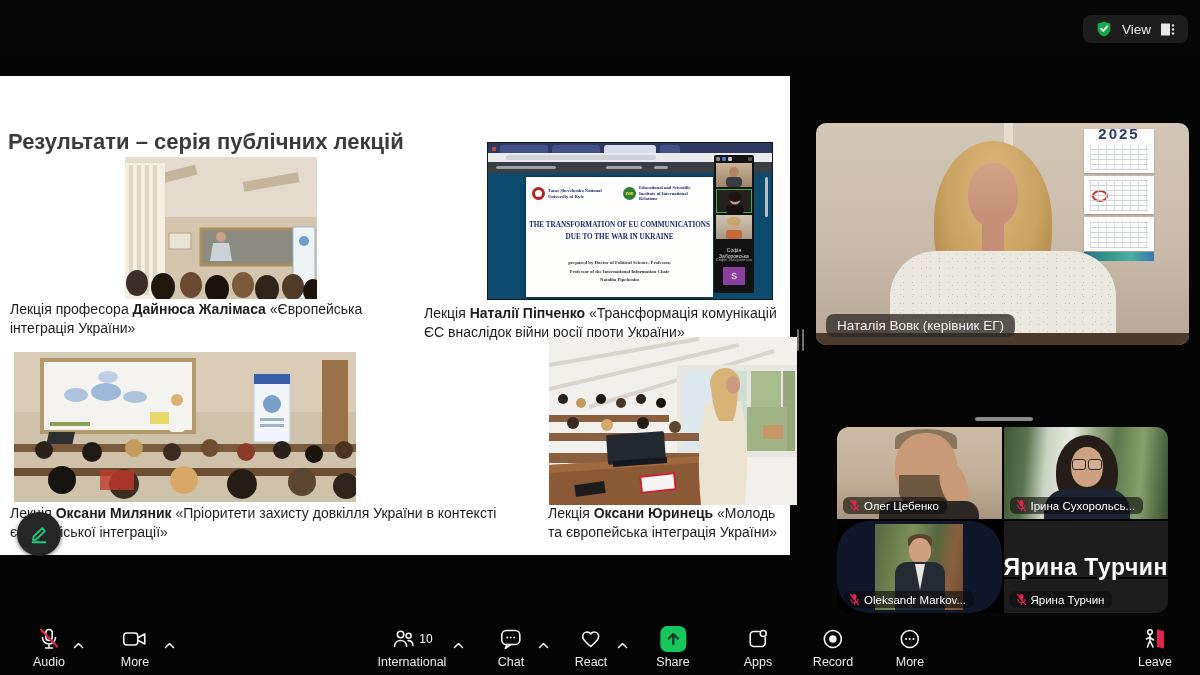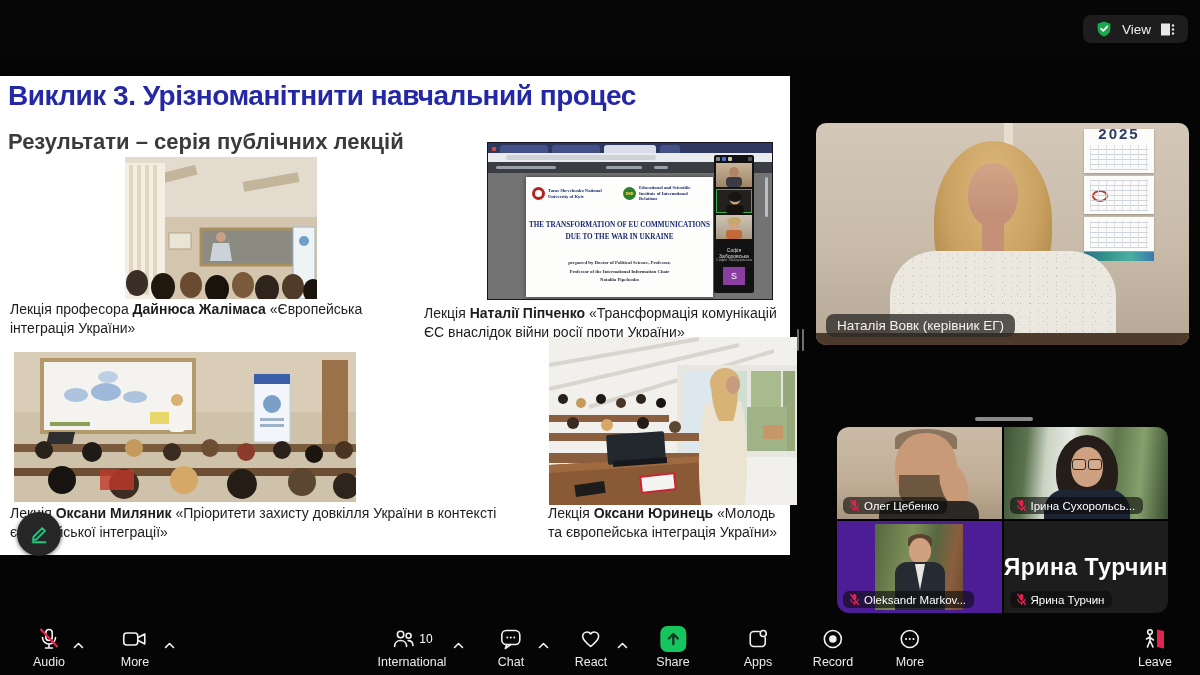--- a/index.html
+++ b/index.html
@@ -17,21 +17,21 @@
   .slide{left:0;top:76px;width:790px;height:479px;background:#ffffff;}
   .slide-title{position:absolute;left:8px;top:4px;font-size:28px;font-weight:bold;
                color:#2428a6;letter-spacing:-0.5px;white-space:nowrap;}
   .slide-subtitle{position:absolute;left:8px;top:42px;font-size:22px;font-weight:bold;color:#3b3b3b;margin-top:11px;}
   .caption{position:absolute;font-size:14px;line-height:1.35;color:#1d1d1d;}
   .caption b{font-weight:bold;}
   .photo{position:absolute;overflow:hidden;background:#ccc;}
   .photo svg{display:block;}
 
   
-  .shot{position:absolute;left:487px;top:66px;width:286px;height:158px;background:#737373;
+  .shot{position:absolute;left:487px;top:66px;width:286px;height:158px;background:#0c4a6e;
         border:1px solid #15151f;box-sizing:border-box;font-family:"Liberation Serif",serif;}
   .shot-tabs{position:absolute;left:0;top:0;width:100%;height:10px;background:#2e3860;}
   .shot-tab{position:absolute;top:2px;height:8px;border-radius:3px 3px 0 0;background:#45528a;}
   .shot-tab.active{background:#d9dde9;}
   .shot-dot{position:absolute;top:4px;width:4px;height:4px;border-radius:1px;}
   .shot-addr{position:absolute;left:0;top:10px;width:100%;height:9px;background:#e9ebee;}
   .shot-addr .pill{position:absolute;left:18px;top:2px;width:150px;height:5px;border-radius:3px;background:#cfd3d8;}
   .shot-pdfbar{position:absolute;left:0;top:19px;width:100%;height:11px;background:#3a3d42;}
   .shot-pdfbar .bar{position:absolute;top:4px;height:3px;border-radius:2px;background:#9aa0a8;}
   .shot-page{position:absolute;left:38px;top:34px;width:187px;height:120px;background:#fdfdfc;
@@ -107,28 +107,28 @@
   .t1-face{position:absolute;left:67px;top:20px;width:32px;height:40px;border-radius:48%;background:#cfa183;}
   .t1-glasses{position:absolute;left:68px;top:32px;width:30px;height:9px;}
   .t1-glasses i{position:absolute;top:0;width:12px;height:9px;border:1.6px solid #2a2a2a;border-radius:3px;background:rgba(255,255,255,.12);}
   .t1-body{position:absolute;left:40px;top:62px;width:86px;height:34px;border-radius:22px 22px 0 0;background:#1d2433;}
   .tile2{background:linear-gradient(180deg,#cbbba6 0%,#c0ae97 60%,#a8957d 100%);}
   .t2-face{position:absolute;left:58px;top:6px;width:62px;height:72px;border-radius:46%;background:#c89a77;}
   .t2-hairtop{position:absolute;left:58px;top:2px;width:62px;height:20px;border-radius:50% 50% 0 0;background:#8a745d;}
   .t2-beard{position:absolute;left:62px;top:48px;width:54px;height:32px;border-radius:0 0 46% 46%;background:#6e5741;}
   .t2-hand{position:absolute;left:104px;top:36px;width:26px;height:44px;border-radius:46%;background:#c89a77;transform:rotate(-18deg);}
   .t2-body{position:absolute;left:42px;top:74px;width:100px;height:22px;background:#2c2824;border-radius:14px 14px 0 0;}
-  .tile3{background:#4c1d95;}
+  .tile3{background:#0f172a;border-radius:32px;}
   .t3-photo{position:absolute;left:38px;top:3px;width:88px;height:86px;
             background:linear-gradient(100deg,#55683f 0%,#7d8f58 38%,#57673f 62%,#8a5f3f 82%,#6d4a30 100%);}
   .t3-face{position:absolute;left:34px;top:14px;width:22px;height:26px;border-radius:48%;background:#d0a080;}
   .t3-hair{position:absolute;left:33px;top:10px;width:24px;height:12px;border-radius:50% 50% 0 0;background:#5a432e;}
   .t3-suit{position:absolute;left:20px;top:38px;width:50px;height:48px;border-radius:12px 12px 0 0;background:#262b33;}
   .t3-shirt{position:absolute;left:40px;top:40px;width:10px;height:26px;background:#e8e6e0;clip-path:polygon(0 0,100% 0,50% 100%);}
-  .tile4{background:#1d1d1d;display:flex;align-items:center;justify-content:flex-end;}
+  .tile4{background:#1d1d1d;display:flex;align-items:center;justify-content:flex-start;text-decoration:underline;}
   .t4-name{color:#fff;font-size:23px;font-weight:bold;letter-spacing:.5px;}
 
   
   .toolbar{left:0;top:620px;width:1200px;height:55px;background:#050505;}
   .tb-btn{position:absolute;top:6px;transform:translateX(-50%);display:flex;flex-direction:column;
           align-items:center;gap:3px;cursor:pointer;}
   .tb-label{color:#ececec;font-size:12.5px;}
   .tb-iconrow{height:26px;display:flex;align-items:center;gap:4px;}
   .tb-count{color:#fff;font-size:12px;}
   .chev{position:absolute;top:15px;cursor:pointer;}
@@ -155,21 +155,20 @@
           <rect x="1" y="1.5" width="9" height="12" fill="#e8e8e8"></rect>
           <circle cx="13" cy="3.5" r="1.2" fill="#e8e8e8"></circle>
           <circle cx="13" cy="7.5" r="1.2" fill="#e8e8e8"></circle>
           <circle cx="13" cy="11.5" r="1.2" fill="#e8e8e8"></circle>
         </svg>
       </span>
     </div>
   </div>
 
   <div class="abs slide">
-    <div class="slide-title">Виклик 3. Урізноманітнити навчальний процес</div>
     <div class="slide-subtitle">Результати – серія публічних лекцій</div>
 
     <div class="photo" style="left:125px;top:81px;width:192px;height:142px;">
       <svg width="192" height="142" viewBox="0 0 192 142" preserveAspectRatio="none">
         <rect width="192" height="142" fill="#d9d0c3"></rect>
         <rect x="0" y="0" width="192" height="78" fill="#e3dbce"></rect>
         <rect x="20" y="14" width="52" height="10" fill="#c2b599" transform="rotate(-14 46 19)"></rect>
         <rect x="118" y="20" width="56" height="10" fill="#c2b599" transform="rotate(-10 146 25)"></rect>
         <rect x="0" y="6" width="40" height="136" fill="#f4efe2"></rect>
         <rect x="4" y="8" width="4" height="130" fill="#e0d6bf"></rect>

